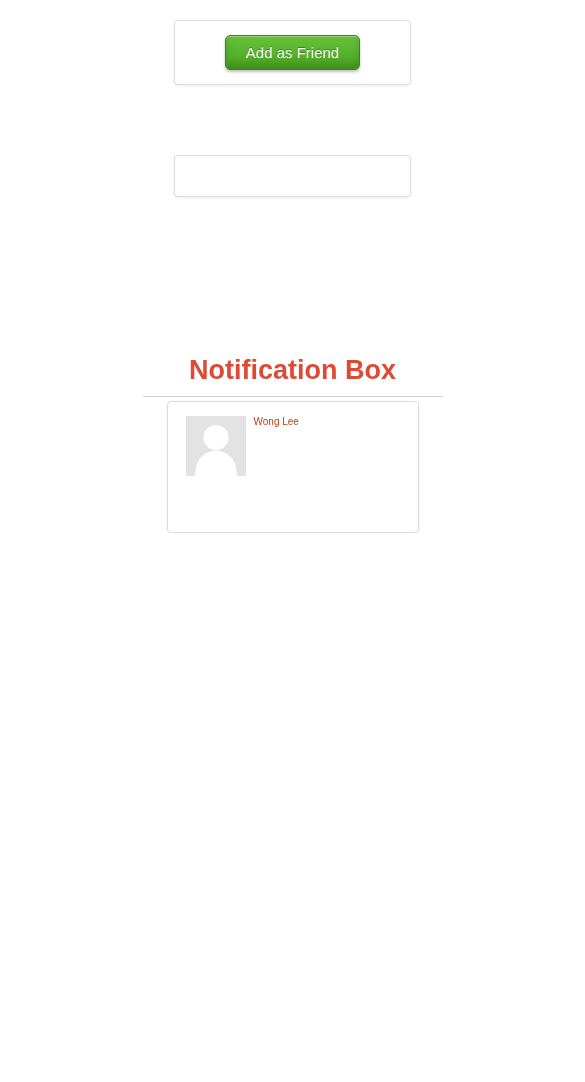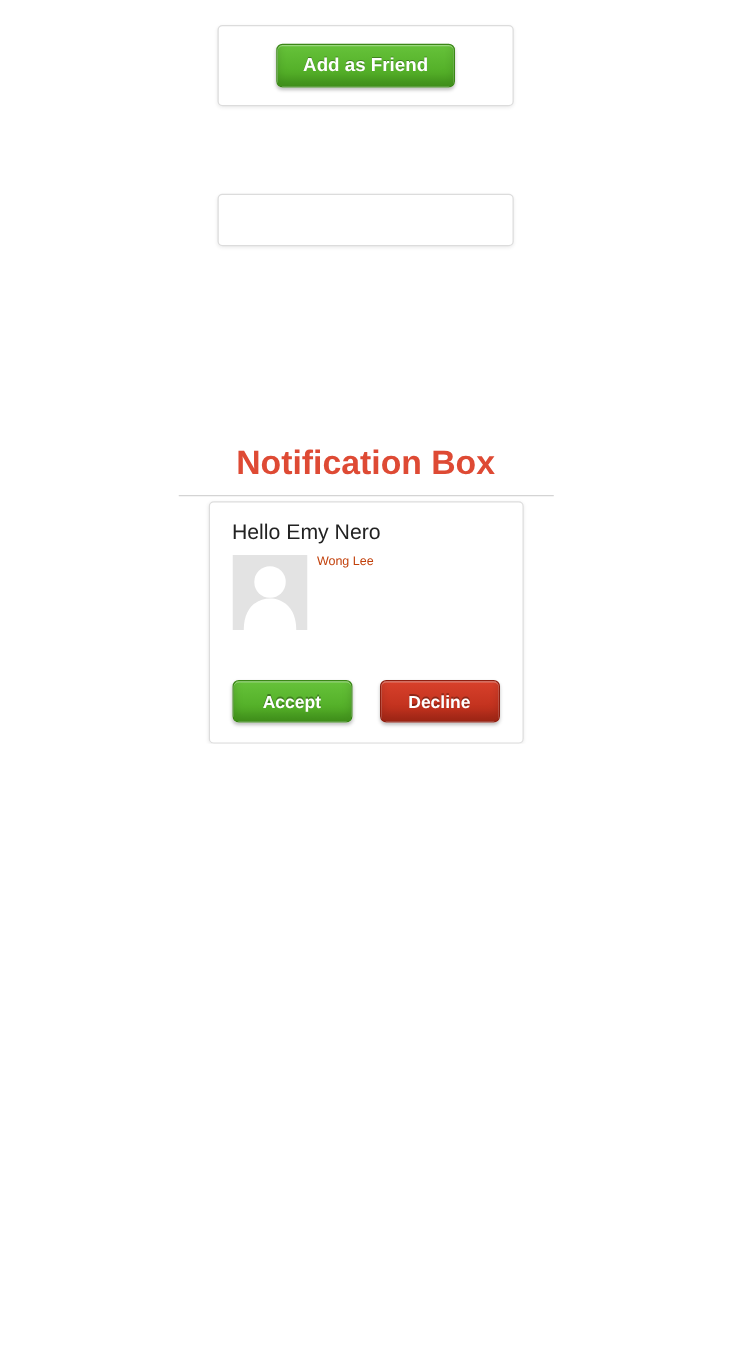--- a/index.html
+++ b/index.html
@@ -41,21 +41,21 @@
 
   
   .btn {
     border: 1px solid rgba(0,0,0,0.25);
     border-radius: 5px;
     padding: 8px 20px;
     font-size: 15px;
     color: #fff;
     cursor: pointer;
     font-family: inherit;
-    font-weight: 700;
+    font-weight: 400;
     text-shadow: 0 -1px 0 rgba(0,0,0,0.3);
     box-shadow: 0 2px 3px rgba(0,0,0,0.25), inset 0 1px 0 rgba(255,255,255,0.35), inset 0 -6px 8px rgba(0,0,0,0.15);
   }
   .btn-green {
     background: linear-gradient(#66c23a, #4aa61f);
     border-color: #3a8716;
   }
   .btn-green-disabled {
     background: #a6d88f;
     border-color: #8fc675;
@@ -115,31 +115,26 @@
     <div class="btn-col">
     </div>
   </div>
 
   <div class="gap-70"></div>
 
 
   <div class="notif-area">
     <h2 class="notif-title">Notification Box</h2>
     <div class="notif-card">
-      <div class="greeting">Hello Emy Nero</div>
       <div class="requester">
         <div class="avatar-sm">
           <svg viewBox="0 0 100 100" width="60" height="60">
             <rect width="100" height="100" fill="#e3e3e3"></rect>
             <circle cx="50" cy="36" r="21" fill="#ffffff"></circle>
             <path d="M15 100 C15 68 35 58 50 58 C65 58 85 68 85 100 Z" fill="#ffffff"></path>
           </svg>
         </div>
         <a href="#">Wong Lee</a>
       </div>
-      <div class="btn-row">
-        <button class="btn btn-green btn-sm">Accept</button>
-        <button class="btn btn-red btn-sm">Decline</button>
-      </div>
     </div>
   </div>
 
 </div>
 
 </body></html>

